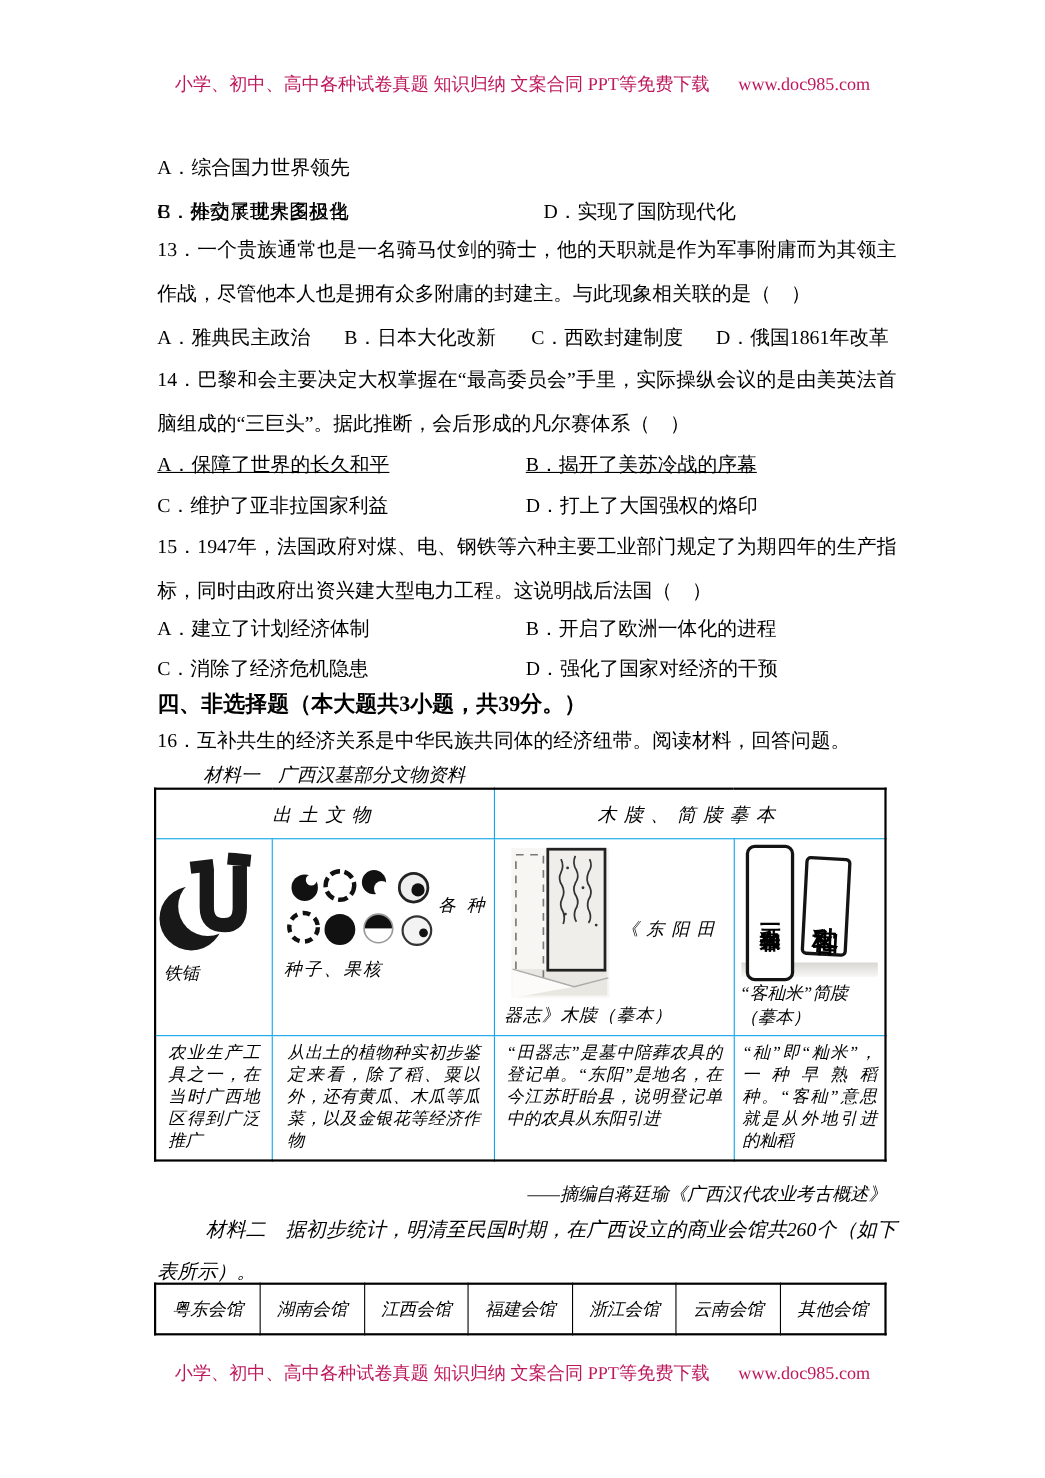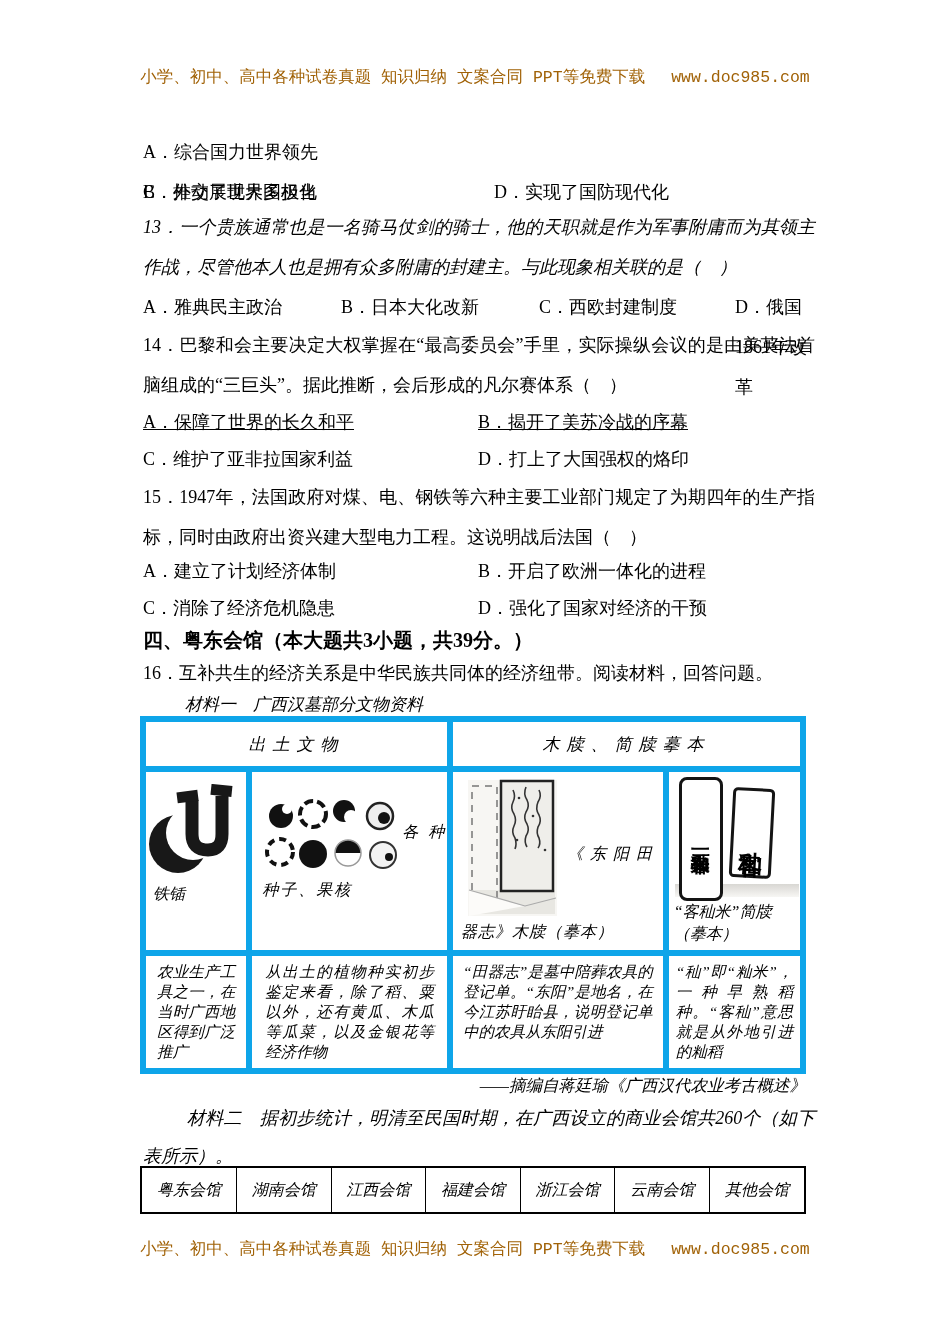--- a/index.html
+++ b/index.html
@@ -1,39 +1,39 @@
 <!DOCTYPE html>
 <html><head>
 <meta charset="utf-8">
 <style>
   html,body{margin:0;padding:0;}
   body{
     width:950px;height:1344px;position:relative;background:#ffffff;color:#000;
     font-family:"Liberation Serif","DejaVu Serif",serif;overflow:hidden;
   }
   .abs{position:absolute;}
-  .note{width:100%;text-align:center;font-size:16.5px;color:#a16207;white-space:nowrap;font-family:Liberation Mono, monospace;}
+  .note{width:100%;text-align:center;font-size:16.5px;color:#be185d;white-space:nowrap;}
   .note .url{margin-left:26px;}
   .blk{left:143px;width:672px;font-size:18px;line-height:40px;}
   .para{text-align:justify;}
   .optrow{display:flex;}
   .optrow .left{width:335px;flex:0 0 auto;}
   .opt4{display:flex;}
   .opt4 span:nth-child(1){width:170px;flex:0 0 auto;}
   .opt4 span:nth-child(2){width:170px;flex:0 0 auto;}
   .opt4 span:nth-child(3){width:168px;flex:0 0 auto;}
   .sec{font-weight:700;font-size:20px;line-height:42px;}
   .kai{font-style:italic;}
   .m1{font-size:17px;line-height:38px;text-indent:42px;}
   .m2{font-size:18px;line-height:38px;text-indent:44px;text-align:justify;}
   .attr{width:663px;text-align:right;font-size:16.5px;line-height:36px;}
 
   table{border-collapse:collapse;}
   table.t1{left:140px;top:716px;width:666px;position:absolute;}
-  .t1 td{border:6px solid #0ea5e9;}
+  .t1 td{border:1px solid #0ea5e9;}
   table.t1, .t1{border:2px solid #000;}
   .t1 .hd{height:42px;text-align:center;font-size:17px;letter-spacing:7px;font-style:italic;}
   .t1 .imgrow td{height:178px;padding:0;position:relative;vertical-align:top;}
   .t1 .desc td{vertical-align:top;padding:6px 10px;font-size:15.5px;line-height:20px;font-style:italic;text-align:justify;}
   .cellrel{position:relative;width:100%;height:178px;}
   .cap{position:absolute;font-size:16px;font-style:italic;white-space:nowrap;}
 
   table.t2{left:140px;top:1166px;width:666px;position:absolute;border:2px solid #000;}
   .t2 td{border:1px solid #000;height:42px;text-align:center;font-size:16px;font-style:italic;}
 
@@ -51,22 +51,22 @@
 
 <div class="abs blk optrow" style="top:132px;flex-direction:column;">
   <span class="left">A．综合国力世界领先</span>
   <span>B．推动了世界多极化</span>
 </div>
 <div class="abs blk optrow" style="top:172px;gap:16px;">
   <span class="left">C．外交展现大国担当</span>
   <span>D．实现了国防现代化</span>
 </div>
 
-<div class="abs blk para" style="top:207px;font-style:italic;">13．一个贵族通常也是一名骑马仗剑的骑士，他的天职就是作为军事附庸而为其领主作战，尽管他本人也是拥有众多附庸的封建主。与此现象相关联的是（　）</div>
-<div class="abs blk opt4" style="top:287px;gap:28px;">
+<div class="abs blk para" style="top:207px;">13．一个贵族通常也是一名骑马仗剑的骑士，他的天职就是作为军事附庸而为其领主作战，尽管他本人也是拥有众多附庸的封建主。与此现象相关联的是（　）</div>
+<div class="abs blk opt4" style="top:287px;">
   <span>A．雅典民主政治</span>
   <span>B．日本大化改新</span>
   <span>C．西欧封建制度</span>
   <span>D．俄国1861年改革</span>
 </div>
 
 <div class="abs blk para" style="top:325px;">14．巴黎和会主要决定大权掌握在“最高委员会”手里，实际操纵会议的是由美英法首脑组成的“三巨头”。据此推断，会后形成的凡尔赛体系（　）</div>
 <div class="abs blk optrow" style="top:402px;text-decoration:underline;">
   <span class="left">A．保障了世界的长久和平</span>
   <span>B．揭开了美苏冷战的序幕</span>
@@ -79,21 +79,21 @@
 <div class="abs blk para" style="top:477px;">15．1947年，法国政府对煤、电、钢铁等六种主要工业部门规定了为期四年的生产指标，同时由政府出资兴建大型电力工程。这说明战后法国（　）</div>
 <div class="abs blk optrow" style="top:551px;">
   <span class="left">A．建立了计划经济体制</span>
   <span>B．开启了欧洲一体化的进程</span>
 </div>
 <div class="abs blk optrow" style="top:588px;">
   <span class="left">C．消除了经济危机隐患</span>
   <span>D．强化了国家对经济的干预</span>
 </div>
 
-<div class="abs blk sec" style="top:619px;">四、粤东会馆（本大题共3小题，共39分。）</div>
+<div class="abs blk sec" style="top:619px;">四、非选择题（本大题共3小题，共39分。）</div>
 
 <div class="abs blk" style="top:653px;">16．互补共生的经济关系是中华民族共同体的经济纽带。阅读材料，回答问题。</div>
 <div class="abs blk kai m1" style="top:686px;">材料一　广西汉墓部分文物资料</div>
 
 <table class="t1">
   <colgroup>
       <col style="width:107px">
       <col style="width:203px">
       <col style="width:218px">
       <col style="width:138px">

